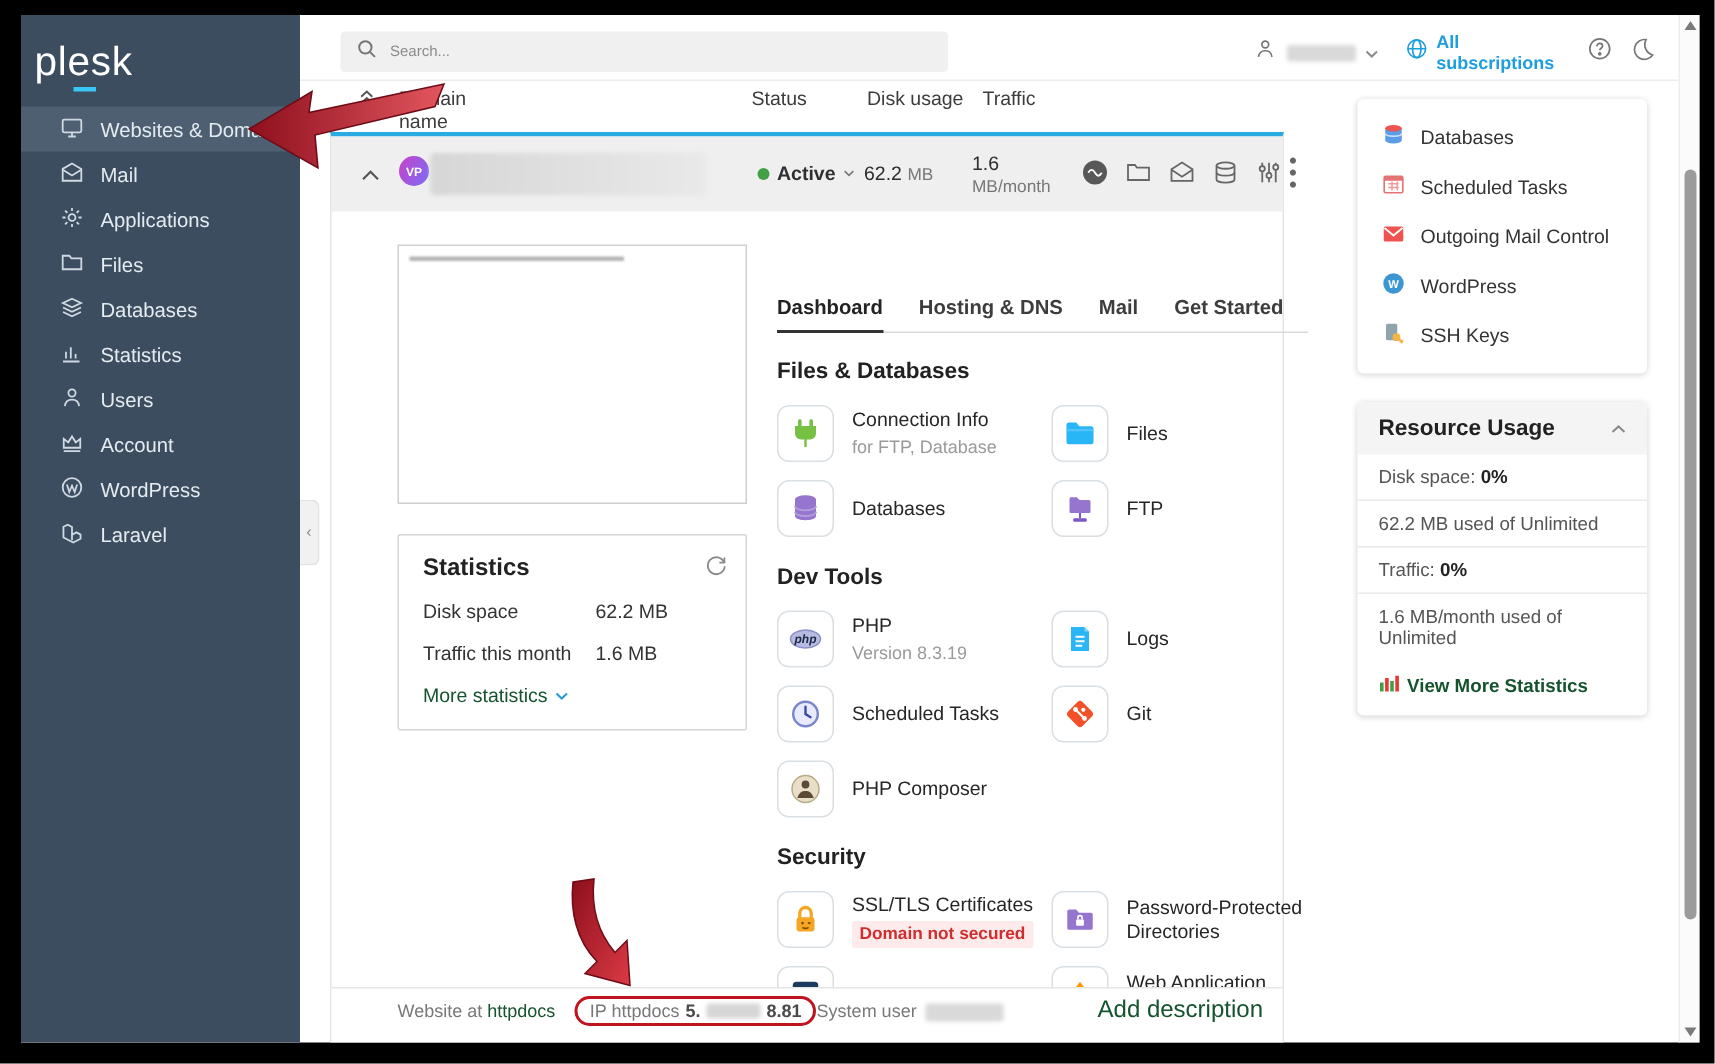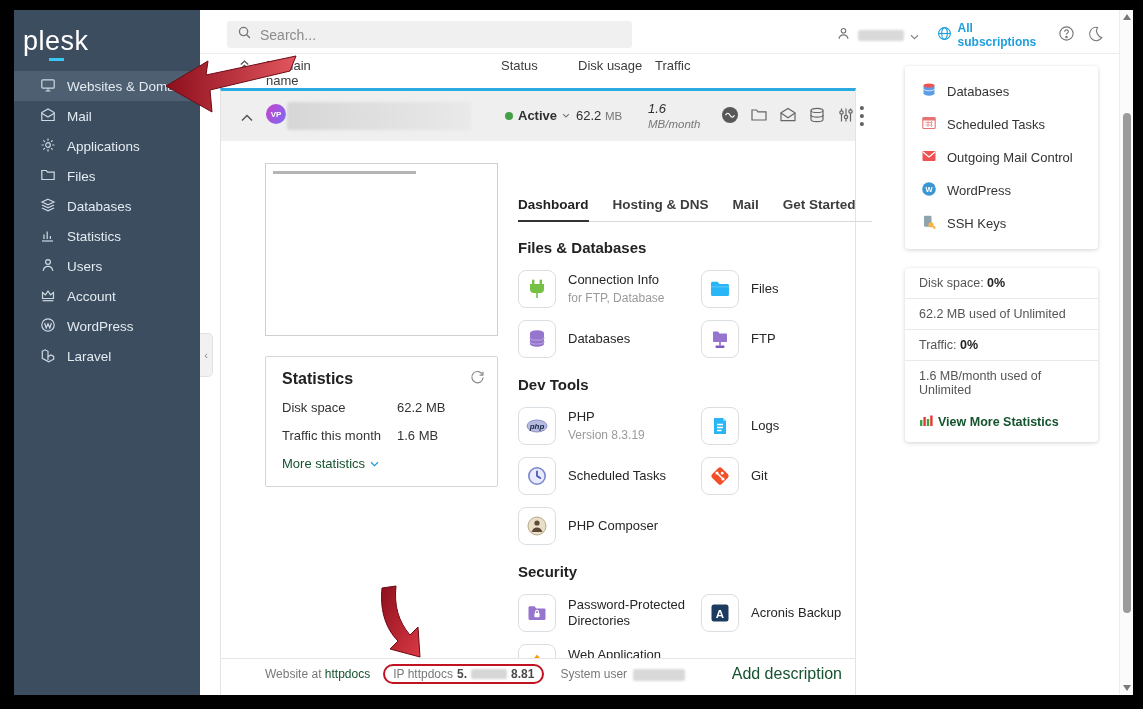--- a/index.html
+++ b/index.html
@@ -12,21 +12,21 @@
   .logo { padding:16px 0 4px 9px; font-size:27px; color:#fff; letter-spacing:.5px; }
   .logo-underline { display:block; width:15px; height:3px; background:#38c6f4; margin:-3px 0 10px 35px; }
   .nav { margin-top:8px; }
   .nav-item { display:flex; align-items:center; gap:11px; height:30px; padding-left:26px; font-size:13.5px; color:#e4ebf1; cursor:pointer; }
   .nav-item.active { background:#4d5f70; }
   .nav-item svg { flex:0 0 auto; }
   .sb-collapse { position:absolute; left:186px; top:323px; width:13px; height:44px; background:#f1f1f1; border:1px solid #e2e2e2; border-left:none; border-radius:0 5px 5px 0; display:flex; align-items:center; justify-content:center; color:#8a8a8a; font-size:11px; z-index:3; }
 
   
   .search-box { position:absolute; left:213px; top:11px; width:405px; height:27px; background:#f0f0f0; border-radius:3px; display:flex; align-items:center; padding-left:10px; gap:8px; }
-  .search-box input { border:none; background:transparent; outline:none; font-size:14px; color:#555; width:340px; font-family:"Liberation Sans",sans-serif; }
+  .search-box input { border:none; background:transparent; outline:none; font-size:10px; color:#555; width:340px; font-family:"Liberation Sans",sans-serif; }
   .search-box input::placeholder { color:#8b8b8b; }
   .topbar-right { position:absolute; left:822px; top:12px; width:268px; height:26px; display:flex; align-items:center; }
   .blurblock { background:#d9d9d9; border-radius:2px; filter:blur(1.3px); }
   .tb-user-blur { width:52px; height:11px; margin:0 6px 0 7px; }
   .all-subs { color:#1e9edd; font-size:12px; font-weight:700; margin-left:6px; }
   .topbar-divider { position:absolute; left:186px; top:43px; width:919px; height:1px; background:#ececec; }
 
   
   .list-header { position:absolute; top:48px; left:0; width:100%; height:20px; font-size:13px; color:#3c3c3c; }
   .list-header span, .list-header div { position:absolute; top:0; }
@@ -40,21 +40,21 @@
   .main-card { position:absolute; left:206px; top:78px; width:636px; bottom:0; background:#fff; border-left:1px solid #e3e3e3; border-right:1px solid #e3e3e3; border-top:3px solid #29abe2; }
   .domain-row { position:relative; height:50px; background:#efefef; }
   .domain-row > * { position:absolute; }
   .dr-chev { left:20px; top:17px; cursor:pointer; }
   .dr-avatar { left:45px; top:13px; width:20px; height:20px; border-radius:50%; background:linear-gradient(120deg,#c643c8,#7b6cf6); color:#fff; font-size:8px; font-weight:700; display:flex; align-items:center; justify-content:center; }
   .dr-name-blur { left:66px; top:11px; width:184px; height:28px; background:linear-gradient(90deg,#d6d6d6,#e9e9e9); border-radius:3px; filter:blur(1.5px); }
   .dr-status { left:284px; top:17px; display:flex; align-items:center; gap:5px; font-size:13px; color:#2f2f2f; font-weight:700; cursor:pointer; }
   .dr-dot { width:8px; height:8px; border-radius:50%; background:#43a047; }
   .dr-disk { left:355px; top:17px; font-size:13px; color:#2f2f2f; }
   .dr-disk .unit, .dr-traffic .unit { color:#777; font-size:11.5px; }
-  .dr-traffic { left:427px; top:10px; font-size:13px; color:#2f2f2f; line-height:15px;font-style:italic; }
+  .dr-traffic { left:427px; top:10px; font-size:13px; color:#2f2f2f; line-height:15px; }
   .dr-icons { left:500px; top:15px; display:flex; gap:11px; align-items:center; }
   .dr-icons span { cursor:pointer; display:flex; }
   .dr-kebab { left:636px; top:13px; font-size:15px; color:#666; letter-spacing:0; line-height:8px; cursor:pointer; text-align:center; width:10px; }
 
   .card-body { position:absolute; top:50px; left:0; right:0; bottom:37px; }
   .col-left { position:absolute; left:44px; top:22px; width:233px; }
   .preview-box { height:173px; border:1px solid #cfcfcf; position:relative; margin-bottom:20px; background:#fff; cursor:pointer; }
   .preview-textline { position:absolute; left:7px; top:7px; width:62%; height:3px; background:#b5b5b5; filter:blur(.7px); }
   .stats-box { border:1px solid #d6d6d6; border-radius:2px; padding:13px 16px 15px; position:relative; }
   .stats-title { font-size:16px; font-weight:700; color:#222; margin-bottom:12px; }
@@ -72,21 +72,21 @@
   .tile-grid { display:grid; grid-template-columns:183px 1fr; row-gap:10px; }
   .tile { display:flex; align-items:center; gap:12px; cursor:pointer; min-height:40px; }
   .tile-icon { width:38px; height:38px; border:1px solid #dadfe3; border-radius:8px; background:#fff; display:flex; align-items:center; justify-content:center; flex:0 0 auto; }
   .tile-label { font-size:13px; color:#262626; max-width:130px; line-height:16px; }
   .tile-sub { display:block; font-size:12px; color:#9a9a9a; margin-top:2px; }
   .badge-red { display:inline-block; font-size:11.5px; font-weight:700; color:#d02e2e; background:#fdeaea; padding:1px 5px; border-radius:2px; margin-top:3px; }
 
   .card-footer { position:absolute; left:0; right:0; bottom:0; height:37px; border-top:1px solid #e5e5e5; display:flex; align-items:center; padding:0 13px 6px 44px; font-size:12px; color:#787878; background:#fff; }
   .ip-wrap { display:flex; align-items:center; gap:4px; border:2px solid #c1121f; border-radius:11px; padding:1px 8px; margin-left:13px; }
   .ip-blur { width:36px; height:10px; background:#d6d6d6; }
-  .su-wrap { display:flex; align-items:flex-end; gap:6px; margin-left:16px; }
+  .su-wrap { display:flex; align-items:flex-end; gap:6px; }
   .su-blur { width:52px; height:12px; }
   .add-desc { margin-left:auto; font-size:16px; }
 
   
   .right-col { position:absolute; left:891px; top:56px; width:193px; }
   .rcard { background:#fff; border-radius:4px; box-shadow:0 1px 4px rgba(0,0,0,.18); margin-bottom:19px; }
   .rc-list { padding:9px 0; }
   .rc-item { display:flex; align-items:center; gap:10px; padding:7px 16px; font-size:13px; color:#333; cursor:pointer; }
   .rc-item svg { flex:0 0 auto; }
   .ru-header { background:#f4f4f4; border-radius:4px 4px 0 0; padding:9px 14px; font-size:15px; font-weight:700; color:#222; display:flex; align-items:center; justify-content:space-between; cursor:pointer; }
@@ -426,20 +426,32 @@
               </span>
             <span class="tile-label">PHP Composer</span>
           </div>
         </div>
 
         <div class="section-title">Security</div>
         <div class="tile-grid">
           <div class="tile">
             <span class="tile-icon">
                 <svg width="22" height="22" viewBox="0 0 22 22">
+                  <path d="M7.2 10V6.8a3.8 3.8 0 0 1 7.6 0V10" fill="none" stroke="#f5a623" stroke-width="2.2"></path>
+                  <rect x="5" y="9.5" width="12" height="9.5" rx="2" fill="#f5a623"></rect>
+                  <circle cx="9" cy="13.4" r=".9" fill="#7a4e00"></circle>
+                  <path d="M12.6 13.4h1.8" stroke="#7a4e00" stroke-width="1.2"></path>
+                  <path d="M9 16.2c1.3 1 2.7 1 4 0" stroke="#7a4e00" stroke-width="1.1" fill="none"></path>
+                </svg>
+              </span>
+            <span class="tile-label"><span>SSL/TLS Certificates</span><span class="badge-red">Domain not secured</span></span>
+          </div>
+          <div class="tile">
+            <span class="tile-icon">
+                <svg width="22" height="22" viewBox="0 0 22 22">
                   <path d="M2.5 5.6c0-.7.6-1.3 1.3-1.3h4.7l1.8 2.2h8c.7 0 1.2.6 1.2 1.3v8.8c0 .7-.5 1.3-1.2 1.3H3.8a1.3 1.3 0 0 1-1.3-1.3Z" fill="#9575cd"></path>
                   <rect x="8.4" y="11" width="5.2" height="4.2" rx=".8" fill="#fff"></rect>
                   <path d="M9.6 11V9.8a1.4 1.4 0 0 1 2.8 0V11" fill="none" stroke="#fff" stroke-width="1.1"></path>
                 </svg>
               </span>
             <span class="tile-label">Password-Protected Directories</span>
           </div>
           <div class="tile">
             <span class="tile-icon">
                 <svg width="22" height="22" viewBox="0 0 22 22">
@@ -517,20 +529,26 @@
                 <rect x="3" y="1.8" width="7.5" height="11" rx="1" fill="#90a4ae"></rect>
                 <circle cx="10" cy="10.8" r="2.6" fill="#f6b445"></circle>
                 <path d="M11.8 12.4 14 14.6M13 13.8l1.2-1.1" stroke="#f6b445" stroke-width="1.6"></path>
               </svg></span>
           <span>SSH Keys</span>
         </div>
       </div>
     </div>
 
     <div class="rcard">
+      <div class="ru-header">
+        <span>Resource Usage</span>
+        <svg width="10" height="6" viewBox="0 0 10 6" fill="none" stroke="#8a8a8a" stroke-width="1.3">
+            <path d="m1 5 4-3.7L9 5"></path>
+          </svg>
+      </div>
       <div class="ru-row"><span>Disk space:</span> <b>0%</b></div>
       <div class="ru-row">62.2 MB used of Unlimited</div>
       <div class="ru-row"><span>Traffic:</span> <b>0%</b></div>
       <div class="ru-row">1.6 MB/month used of Unlimited</div>
       <div class="ru-link">
         <span><svg width="14" height="13" viewBox="0 0 14 13">
               <rect x="1" y="6" width="2.4" height="6" fill="#43a047"></rect>
               <rect x="4.4" y="3" width="2.4" height="9" fill="#e53935"></rect>
               <rect x="7.8" y="5" width="2.4" height="7" fill="#43a047"></rect>
               <rect x="11.2" y="1.5" width="2.4" height="10.5" fill="#e53935"></rect>

